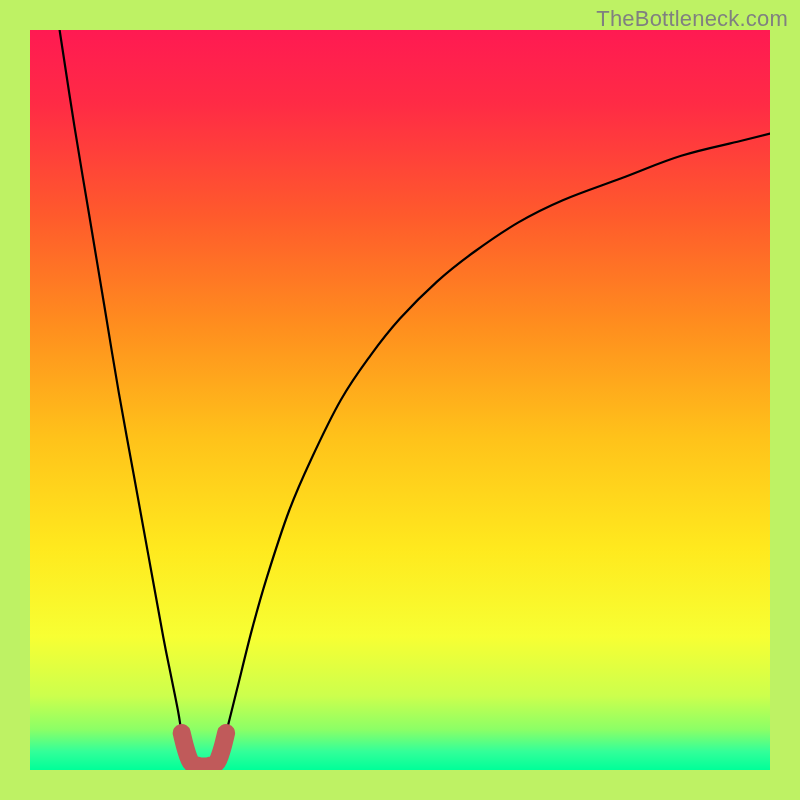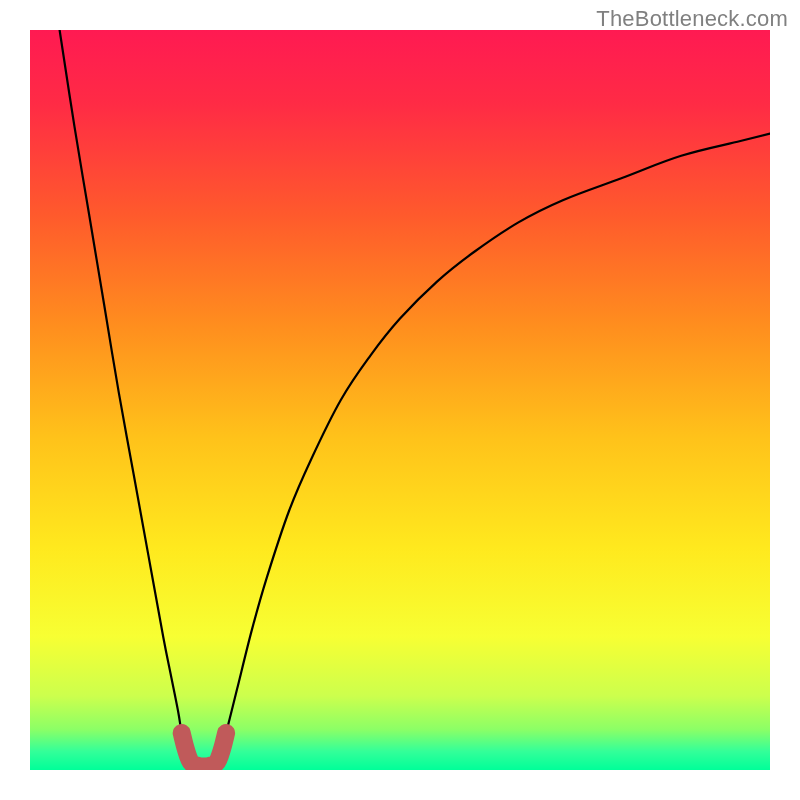--- a/index.html
+++ b/index.html
@@ -7,21 +7,21 @@
     padding: 0;
     width: 800px;
     height: 800px;
     background: #000;
     overflow: hidden;
     font-family: Arial, Helvetica, sans-serif;
   }
   .frame {
     position: absolute;
     inset: 0;
-    background: #ffffff;
+    background: #bef264;
   }
   .plot-area {
     position: absolute;
     left: 30px;
     top: 30px;
     width: 740px;
     height: 740px;
     overflow: hidden;
   }
   .watermark {

